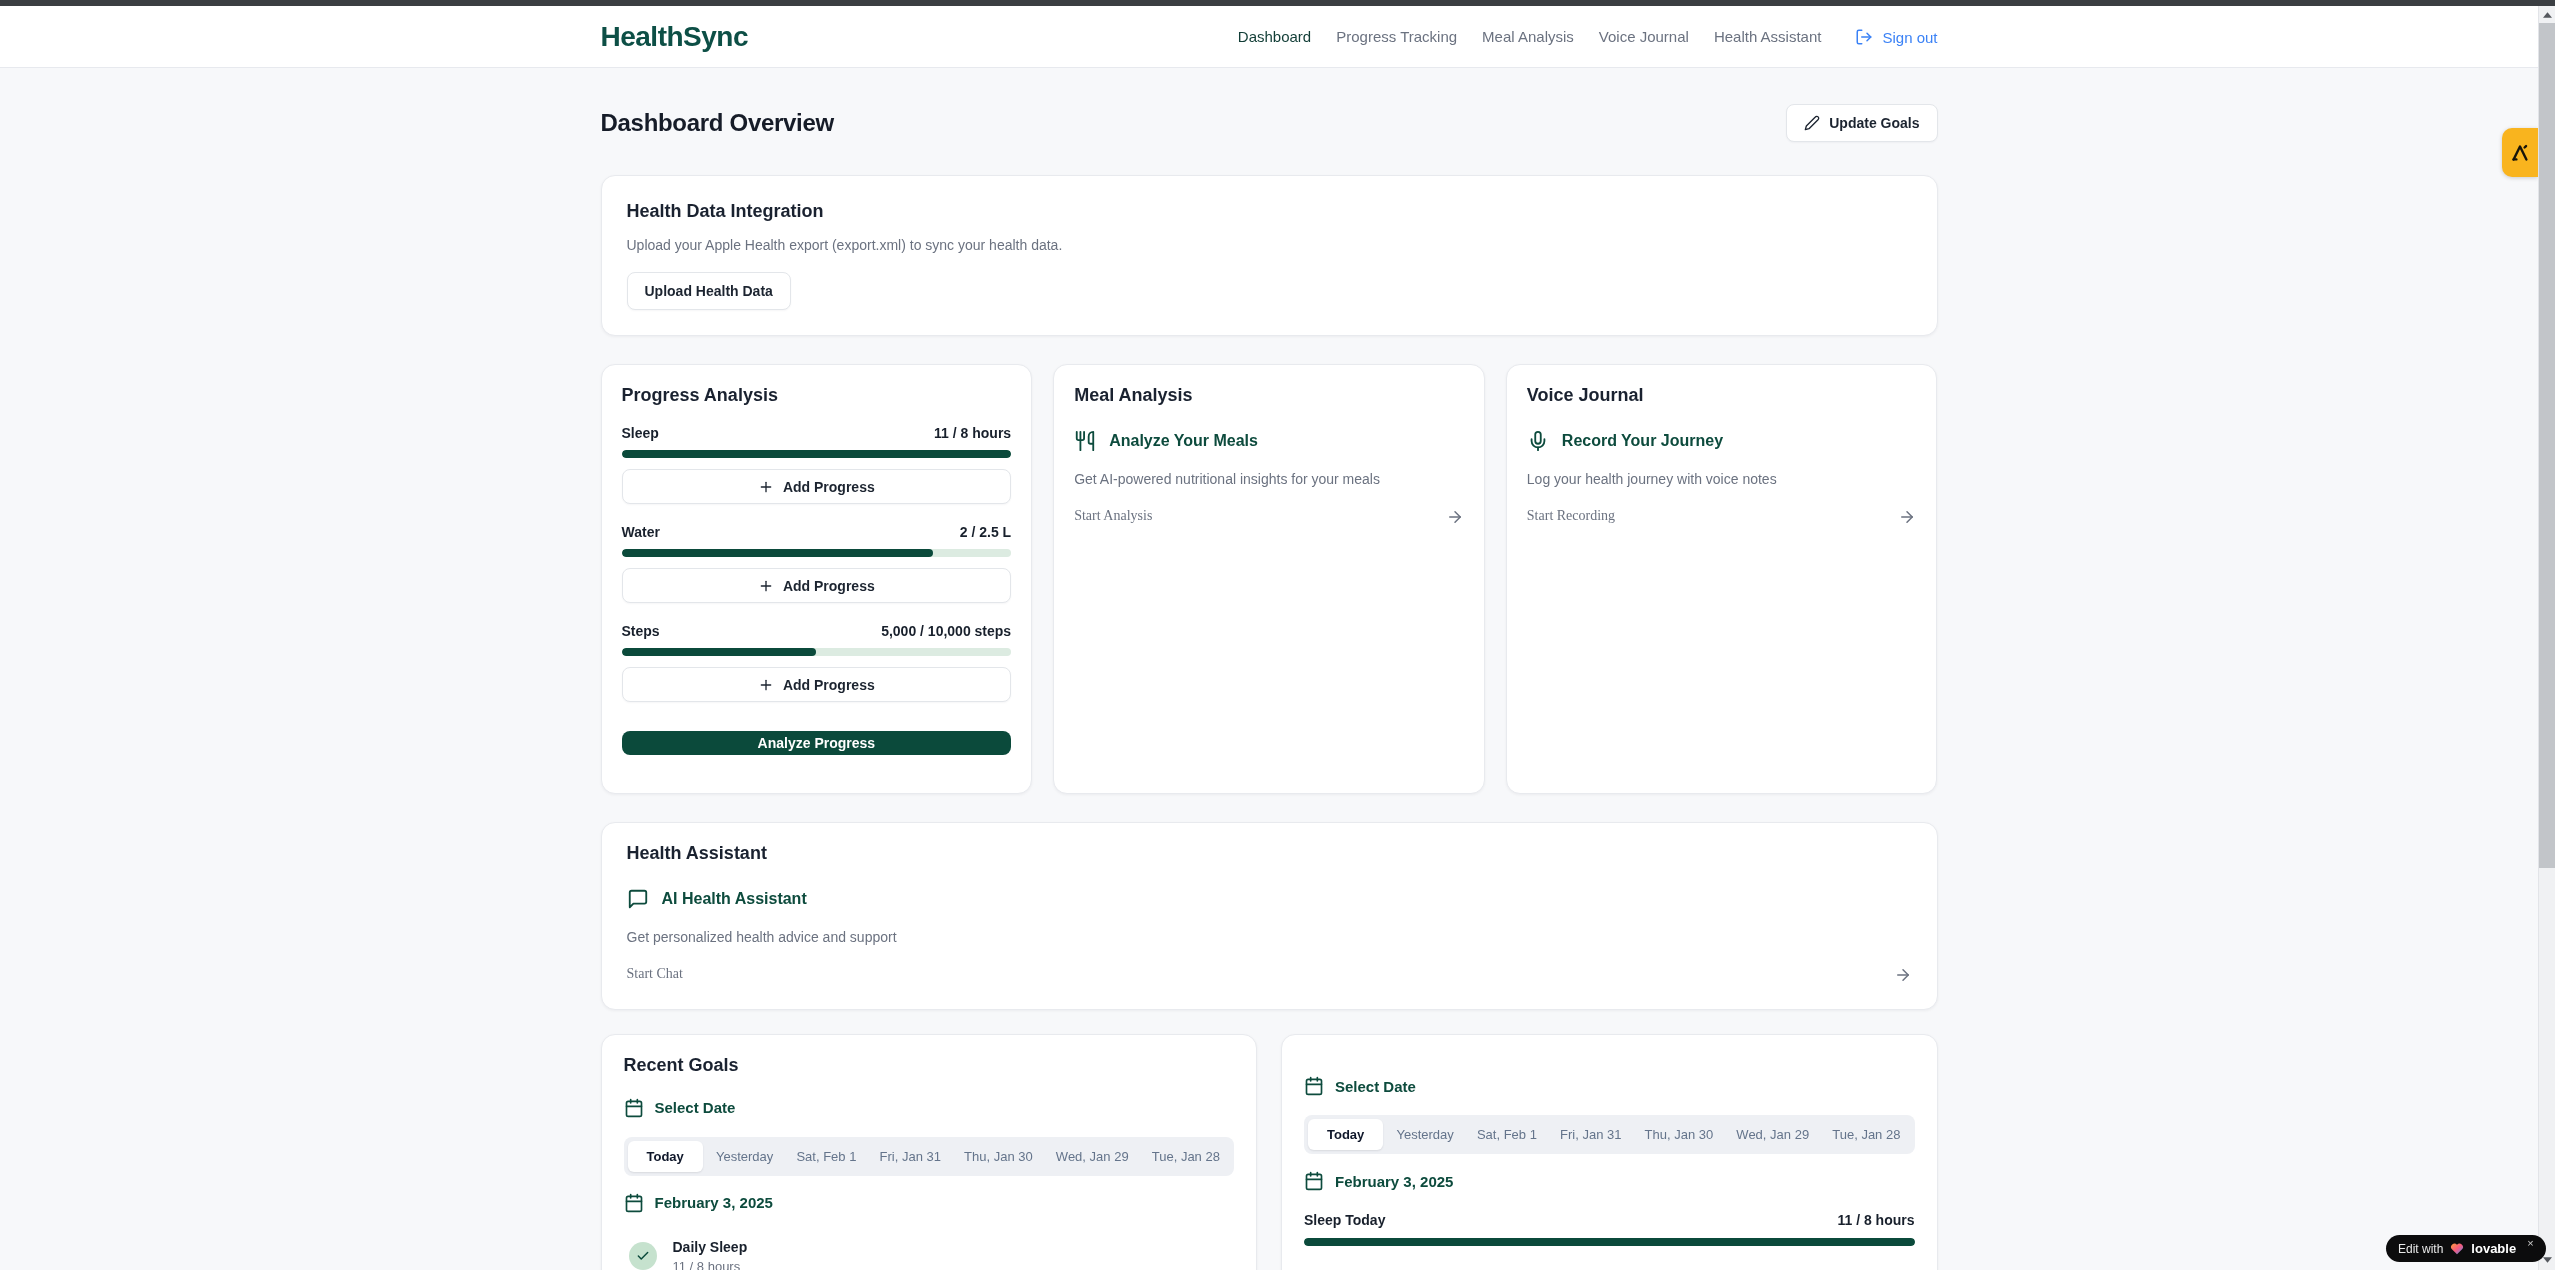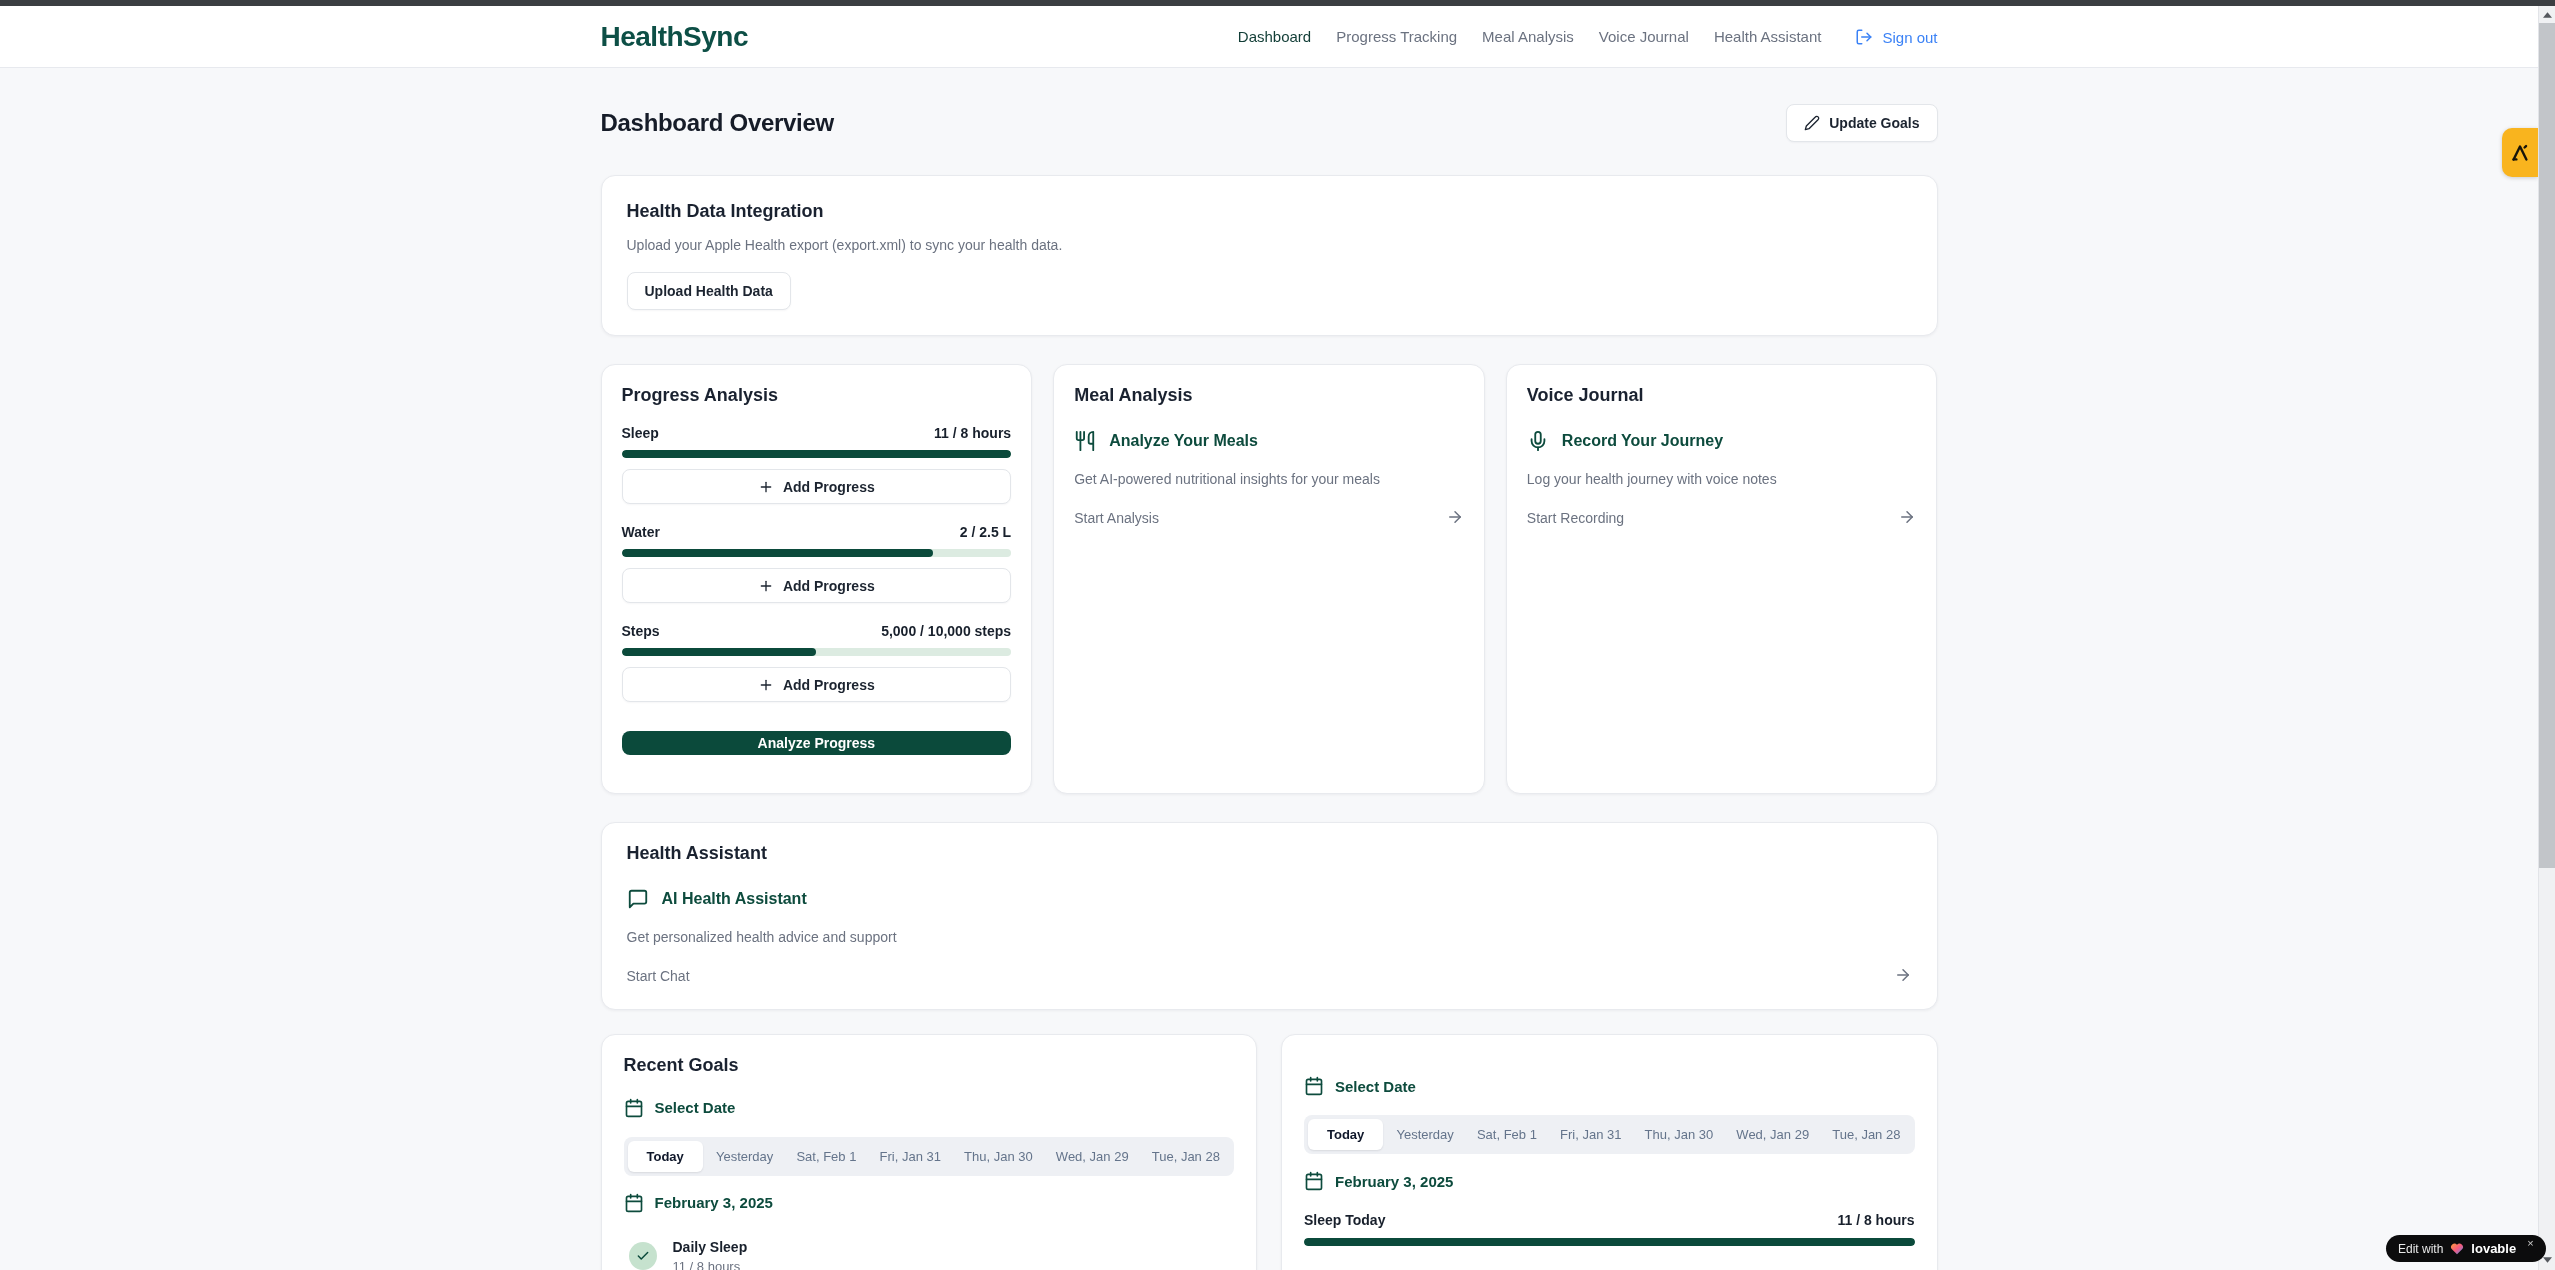--- a/index.html
+++ b/index.html
@@ -52,22 +52,22 @@
   .bar-fill { height:100%; background:#0b4a3b; border-radius:4px; }
   .btn-add { margin-top:11px; width:100%; height:35px; justify-content:center; margin-bottom:20px; }
   .btn-analyze { margin-top:9px; width:100%; height:24px; background:#0b4a3b; color:#fff;
                  border:none; border-radius:8px; font-size:14px; font-weight:600;
                  font-family:inherit; cursor:pointer; }
 
   .feature-card h2 { margin-bottom:24px; }
   .feature-link { display:flex; align-items:center; gap:13px; color:#0d4b3d;
                   font-size:16px; font-weight:600; cursor:pointer; }
   .feature-desc { margin-top:19px; font-size:14px; color:#6b7280; }
-  .action-row { margin-top:21px; display:flex; align-items:flex-end; justify-content:space-between;
-                color:#6b7280; font-size:14px; cursor:pointer; }
+  .action-row { margin-top:21px; display:flex; align-items:flex-start; justify-content:space-between;
+                color:#6b7280; font-size:14px; cursor:pointer;font-family:Liberation Serif, serif; }
 
   .assistant-card { margin-top:28px; padding:20px 25px 25px; }
 
   .bottom-row { margin-top:24px; display:grid; grid-template-columns:1fr 1fr; gap:24px; }
   .bottom-row .card { padding:20px 22px; height:420px; }
   .link-green { display:flex; align-items:center; gap:11px; color:#0d4b3d; font-size:15px;
                 font-weight:600; cursor:pointer; }
   .mt-link { margin-top:21px; }
   .tabs { margin-top:19px; background:#eef0f4; border-radius:8px; padding:4px;
           display:flex; justify-content:space-between; height:39px; }

